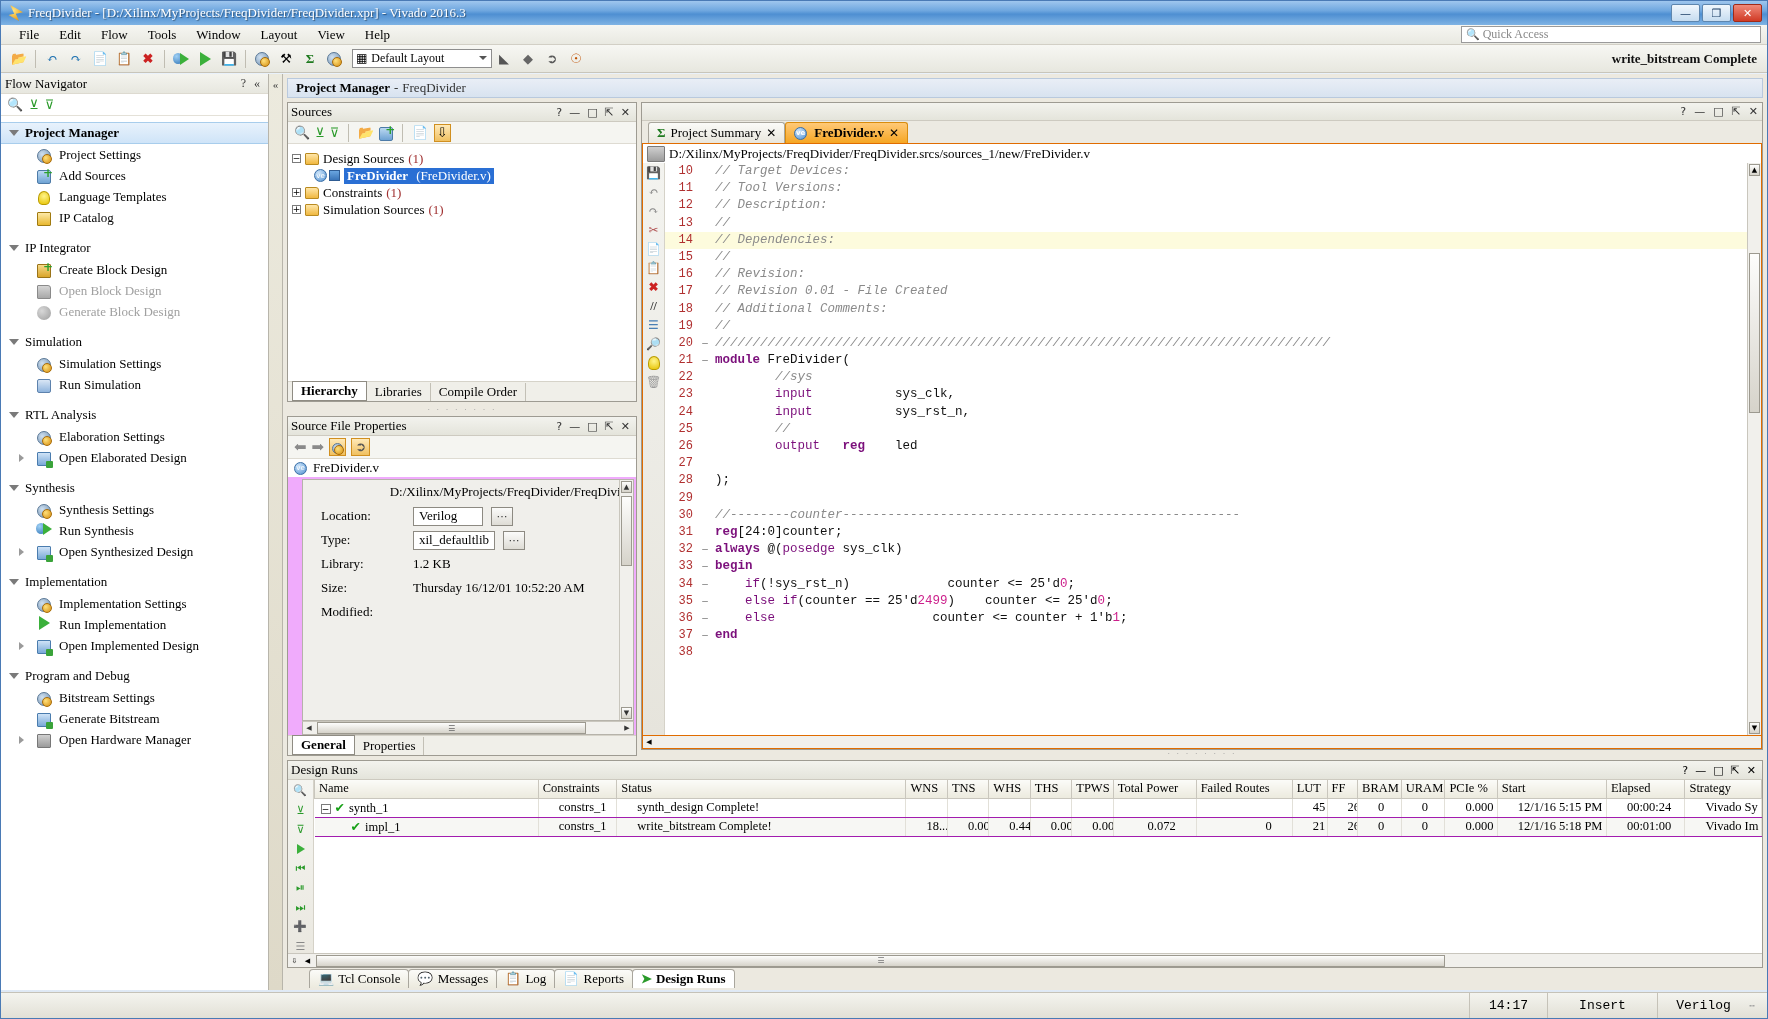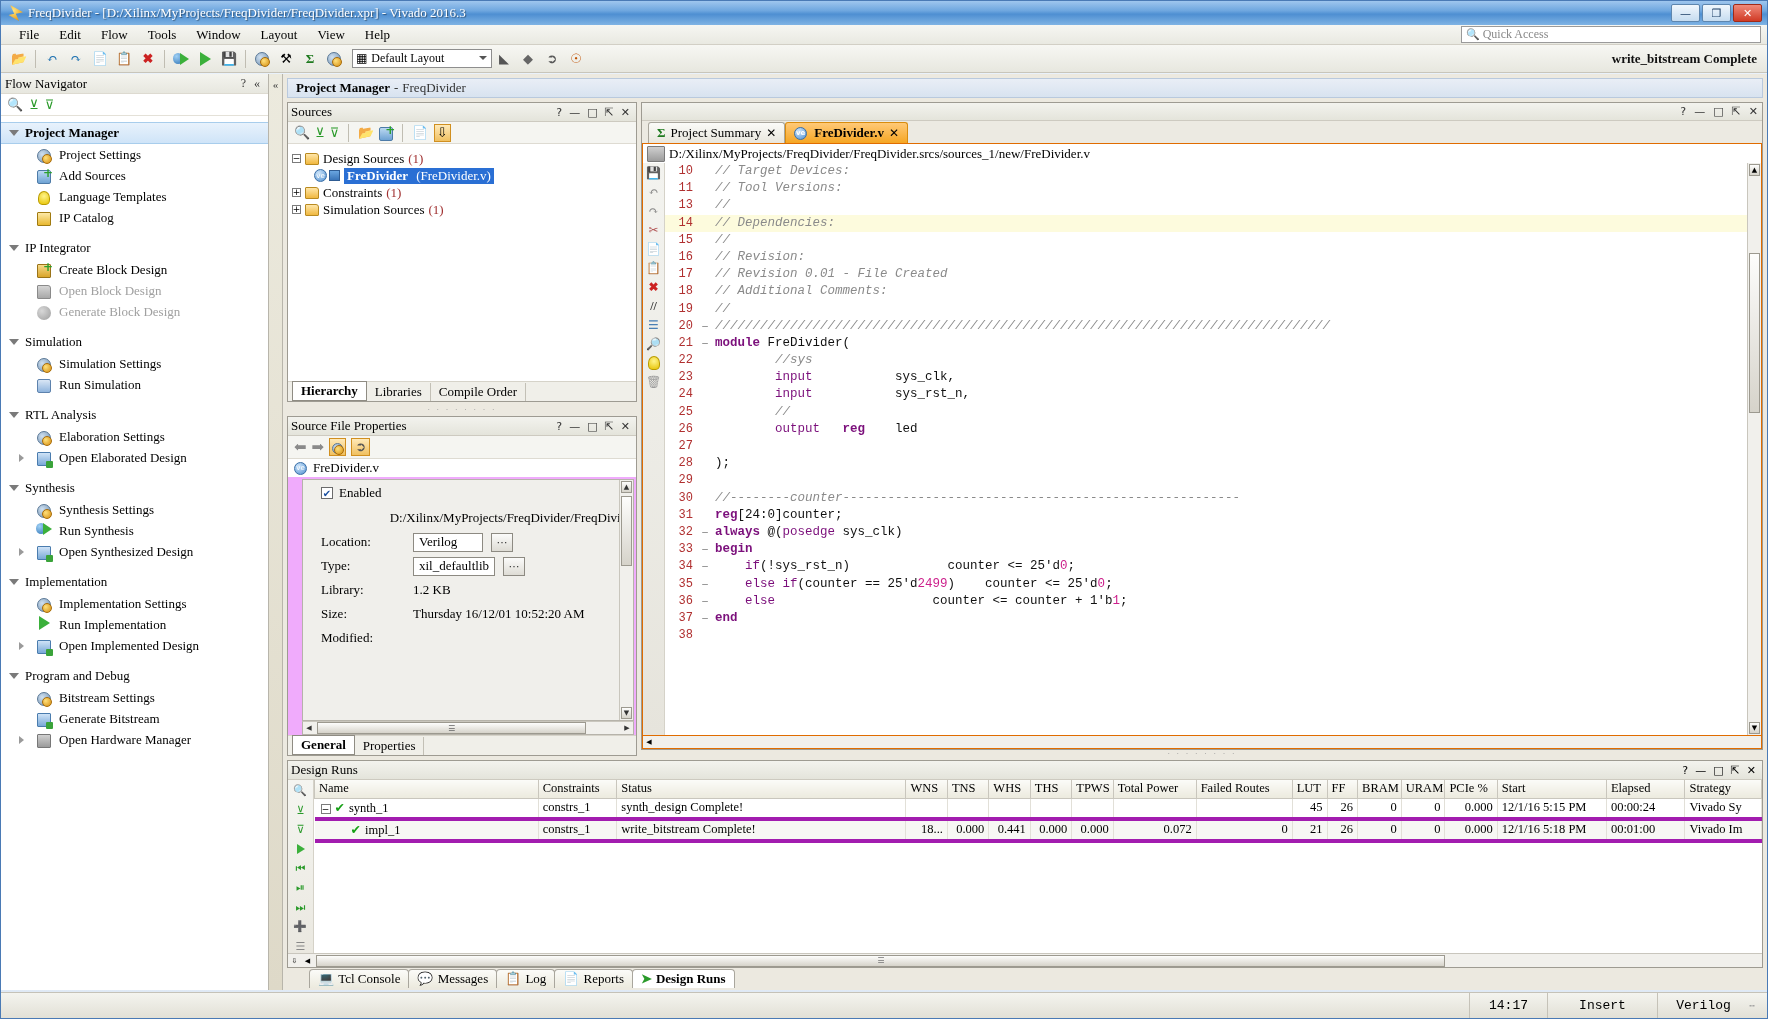--- a/index.html
+++ b/index.html
@@ -401,22 +401,22 @@
   .dr-side .b { width:18px;height:15px;display:flex;align-items:center;justify-content:center;font-size:11px;}
   .dr-table-wrap { flex:1; overflow:hidden; min-width:0; position:relative;}
   table.dr { border-collapse: collapse; width: 100%; font-size:12.5px; table-layout:fixed;}
   table.dr th {
     background: linear-gradient(#fbfbf8,#eceade);
     border: 1px solid #c9c6bd; border-top:none;
     font-weight: normal; text-align: left; padding: 1px 4px; height: 18px;
     white-space: nowrap; overflow:hidden;
   }
   table.dr td {
-    border-right: 1px solid #e2e0d8; border-bottom:4px solid #a21caf;
-    padding: 1px 4px; height: 17px; white-space: nowrap; overflow:hidden;
+    border-right: 1px solid #e2e0d8; border-bottom:1px solid #a21caf;
+    padding: 1px 20px; height: 17px; white-space: nowrap; overflow:hidden;
   }
   table.dr td.num { text-align: right; }
   table.dr tr.alt td { background:#f7f7f4; }
   .chk { color:#16a016; font-weight:bold; font-family:"DejaVu Sans",sans-serif;}
   .dr-hscroll { height:14px; background:#f1f0ec; border-top:1px solid #c9c6bd; display:flex;align-items:center;}
   .dr-hscroll .ar{width:13px;height:12px;display:flex;align-items:center;justify-content:center;font-size:7px;font-family:"DejaVu Sans",sans-serif;}
   .dr-hscroll .track{flex:1;position:relative;height:12px;}
   .dr-hscroll .thumb{position:absolute;left:2px;top:0;width:78%;height:12px;background:linear-gradient(#fdfdfc,#d6d3ca);border:1px solid #9c998f;
     display:flex;align-items:center;justify-content:center;font-size:8px;color:#777;font-family:"DejaVu Sans",sans-serif;}
   .bottom-tabs { height:20px; display:flex; align-items:flex-end; padding-left:22px; background:#ece9e0; gap:0;}
@@ -754,24 +754,20 @@
               <span style="color:#8a8a8a;font-size:15px;">⬅</span>
               <span style="color:#8a8a8a;font-size:15px;">➡</span>
               <span style="background:linear-gradient(#ffe9b8,#f0c060);border:1px solid #d08f20;padding:0 2px;"><span class="ic ic-gear" style="width:11px;height:11px;"></span></span>
               <span style="background:linear-gradient(#ffe9b8,#f0c060);border:1px solid #d08f20;padding:0 3px;color:#555;">➲</span>
             </div>
             <div class="prop-file">
               <span class="vicon">ve</span>
               <span style="margin-left:4px;">FreDivider.v</span>
             </div>
             <div class="props-body">
-              <div class="prop-row" style="height:26px;">
-                <span class="cbox"></span>
-                <span>Enabled</span>
-              </div>
               <div class="prop-row">
                 <span class="prop-label">Location:</span>
                 <span>D:/Xilinx/MyProjects/FreqDivider/FreqDivide</span>
               </div>
               <div class="prop-row">
                 <span class="prop-label">Type:</span>
                 <span class="prop-val-box">Verilog</span>
                 <span class="dots-btn">⋯</span>
               </div>
               <div class="prop-row">
@@ -845,20 +841,21 @@
                 <div class="gi" style="color:#4a7fb5;">☰</div>
                 <div class="gi" style="color:#666;">🔎</div>
                 <div class="gi">
                     <span class="ic ic-bulb"></span>
                   </div>
                 <div class="gi" style="color:#9a9a9a;">🗑</div>
               </div>
               <div class="ed-code" id="code-area">
                   <div class="codeline"><span class="lnum">10</span><span class="fold"></span><span class="ctext"><span class="c-comment">// Target Devices:</span></span></div>
                   <div class="codeline"><span class="lnum">11</span><span class="fold"></span><span class="ctext"><span class="c-comment">// Tool Versions:</span></span></div>
+                  <div class="codeline"><span class="lnum">12</span><span class="fold"></span><span class="ctext"><span class="c-comment">// Description:</span></span></div>
                   <div class="codeline"><span class="lnum">13</span><span class="fold"></span><span class="ctext"><span class="c-comment">//</span></span></div>
                   <div class="codeline hl"><span class="lnum">14</span><span class="fold"></span><span class="ctext"><span class="c-comment">// Dependencies:</span></span></div>
                   <div class="codeline"><span class="lnum">15</span><span class="fold"></span><span class="ctext"><span class="c-comment">//</span></span></div>
                   <div class="codeline"><span class="lnum">16</span><span class="fold"></span><span class="ctext"><span class="c-comment">// Revision:</span></span></div>
                   <div class="codeline"><span class="lnum">17</span><span class="fold"></span><span class="ctext"><span class="c-comment">// Revision 0.01 - File Created</span></span></div>
                   <div class="codeline"><span class="lnum">18</span><span class="fold"></span><span class="ctext"><span class="c-comment">// Additional Comments:</span></span></div>
                   <div class="codeline"><span class="lnum">19</span><span class="fold"></span><span class="ctext"><span class="c-comment">//</span></span></div>
                   <div class="codeline"><span class="lnum">20</span><span class="fold">−</span><span class="ctext"><span class="c-comment">//////////////////////////////////////////////////////////////////////////////////</span></span></div>
                   <div class="codeline"><span class="lnum">21</span><span class="fold">−</span><span class="ctext"><span class="c-kw">module</span><span class="c-plain"> FreDivider(</span></span></div>
                   <div class="codeline"><span class="lnum">22</span><span class="fold"></span><span class="ctext"><span class="c-comment">        //sys</span></span></div>

